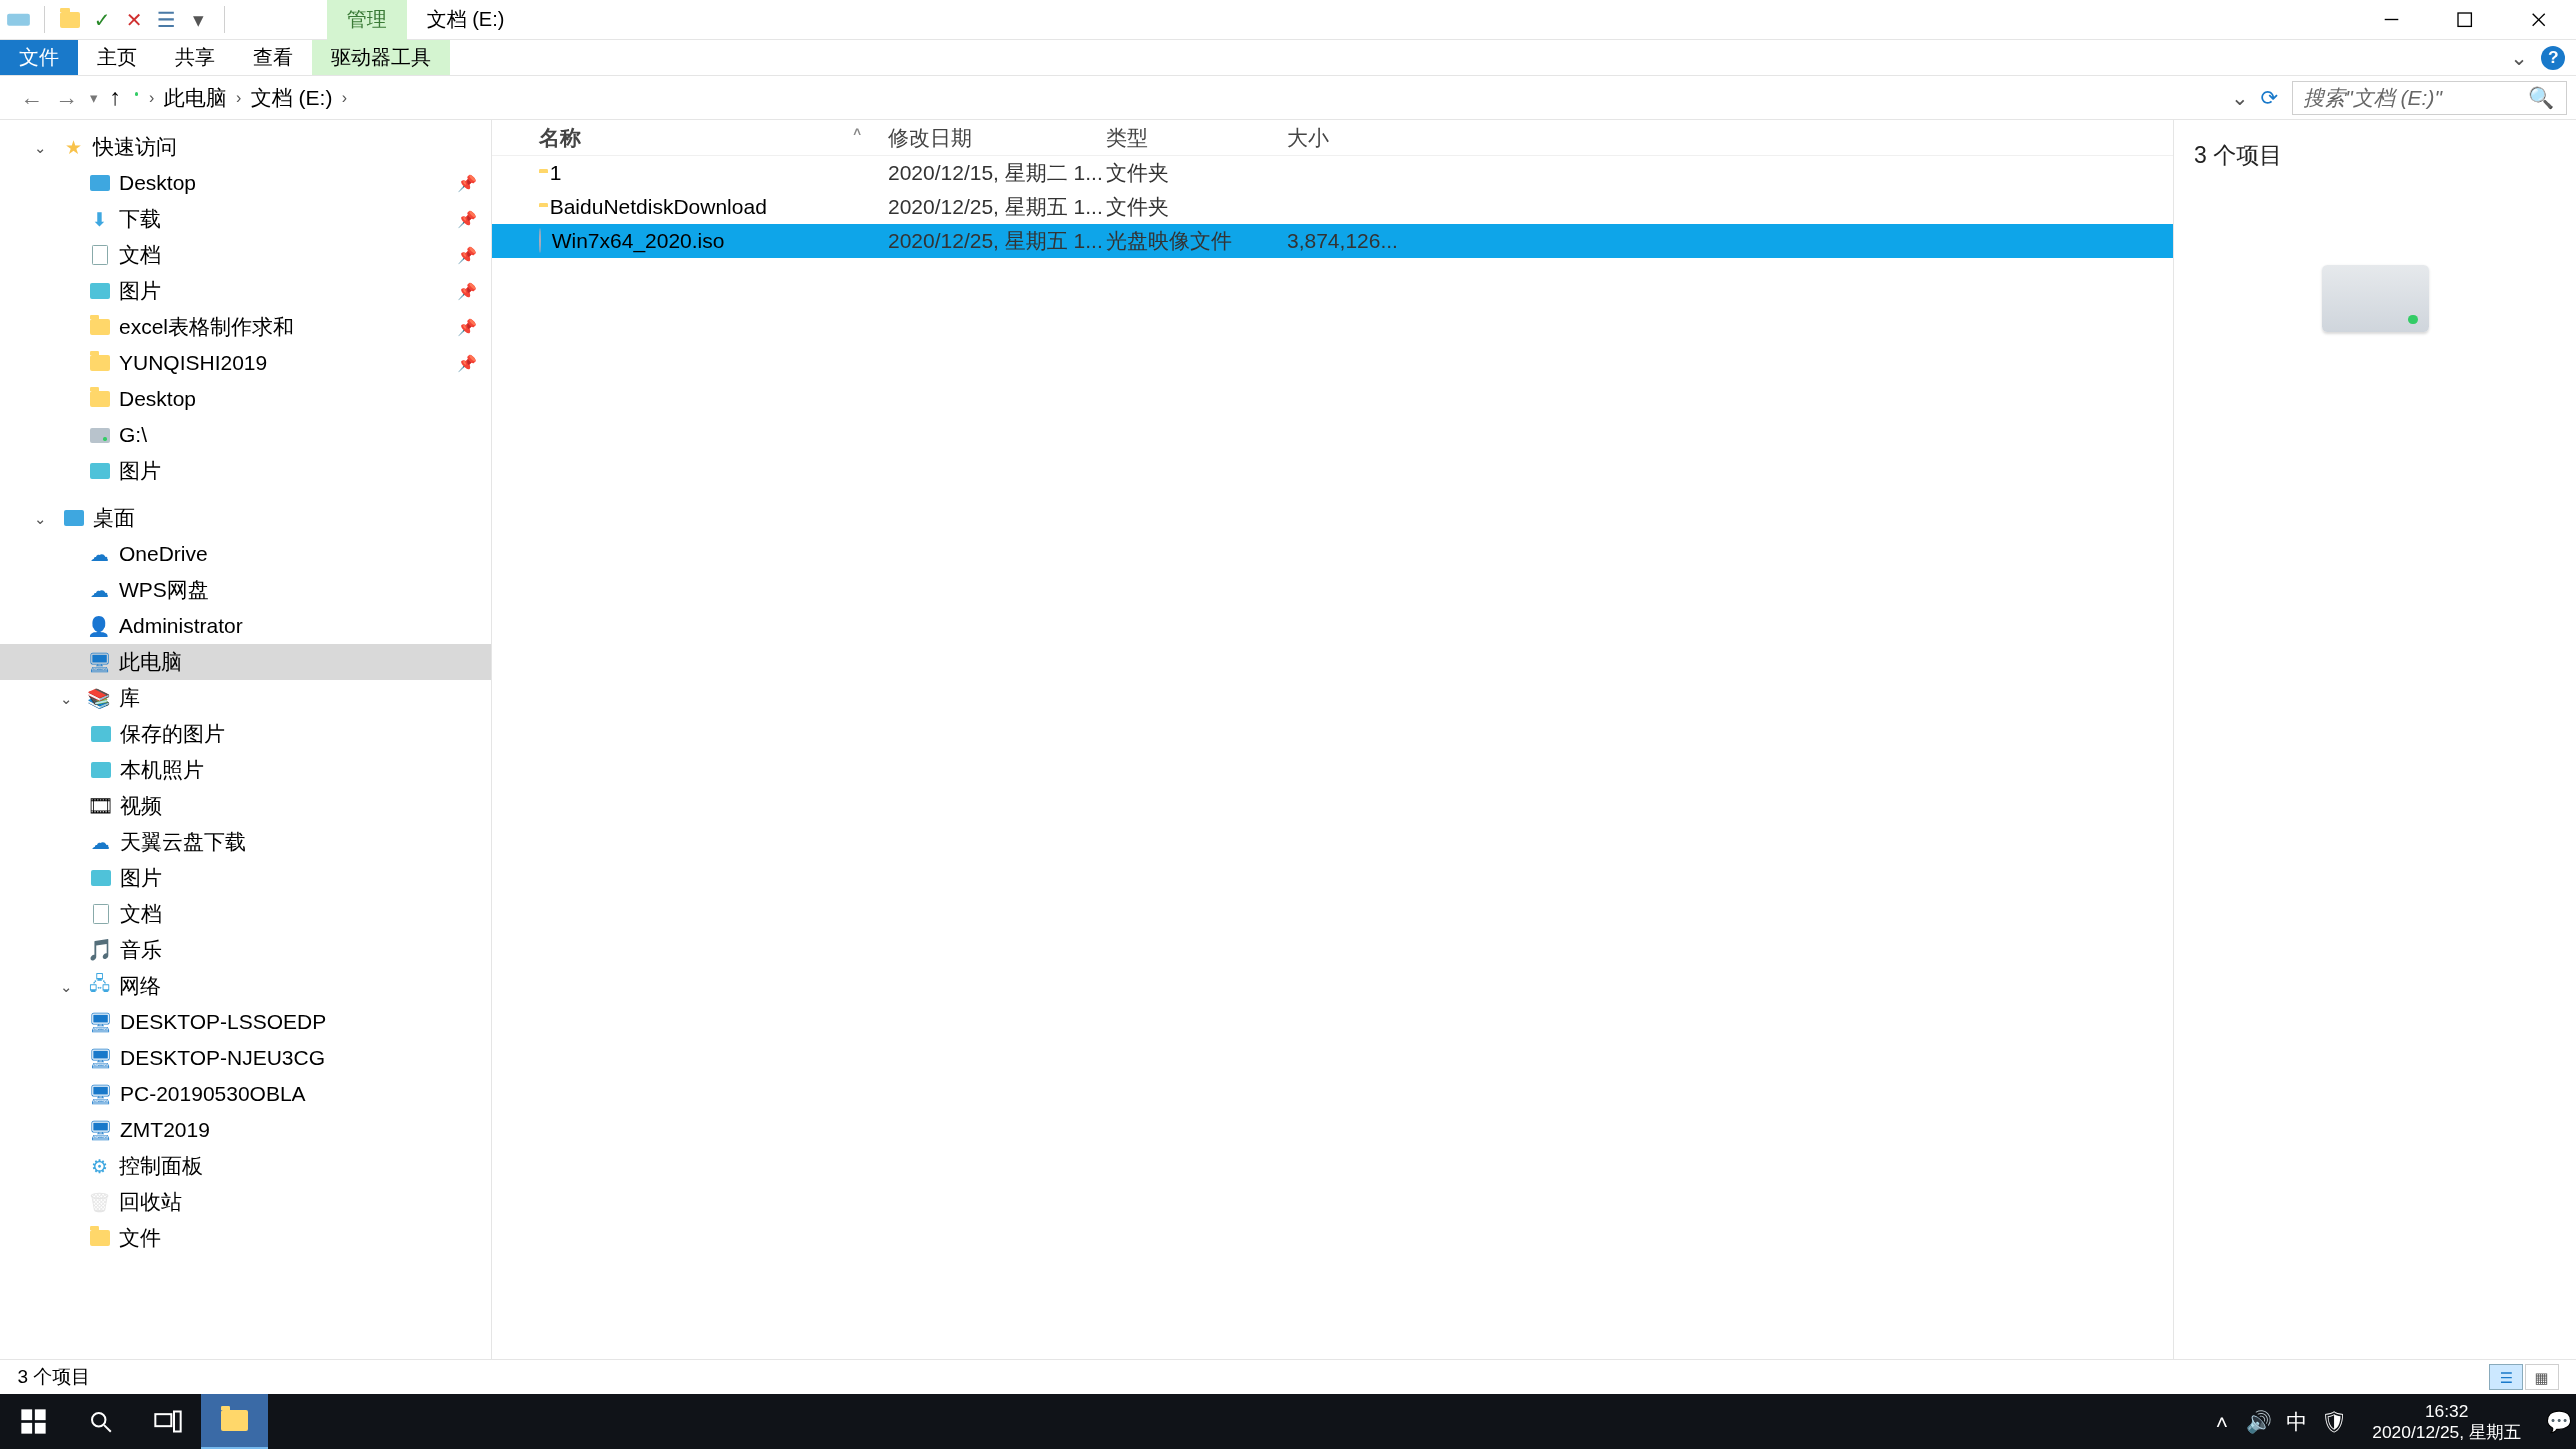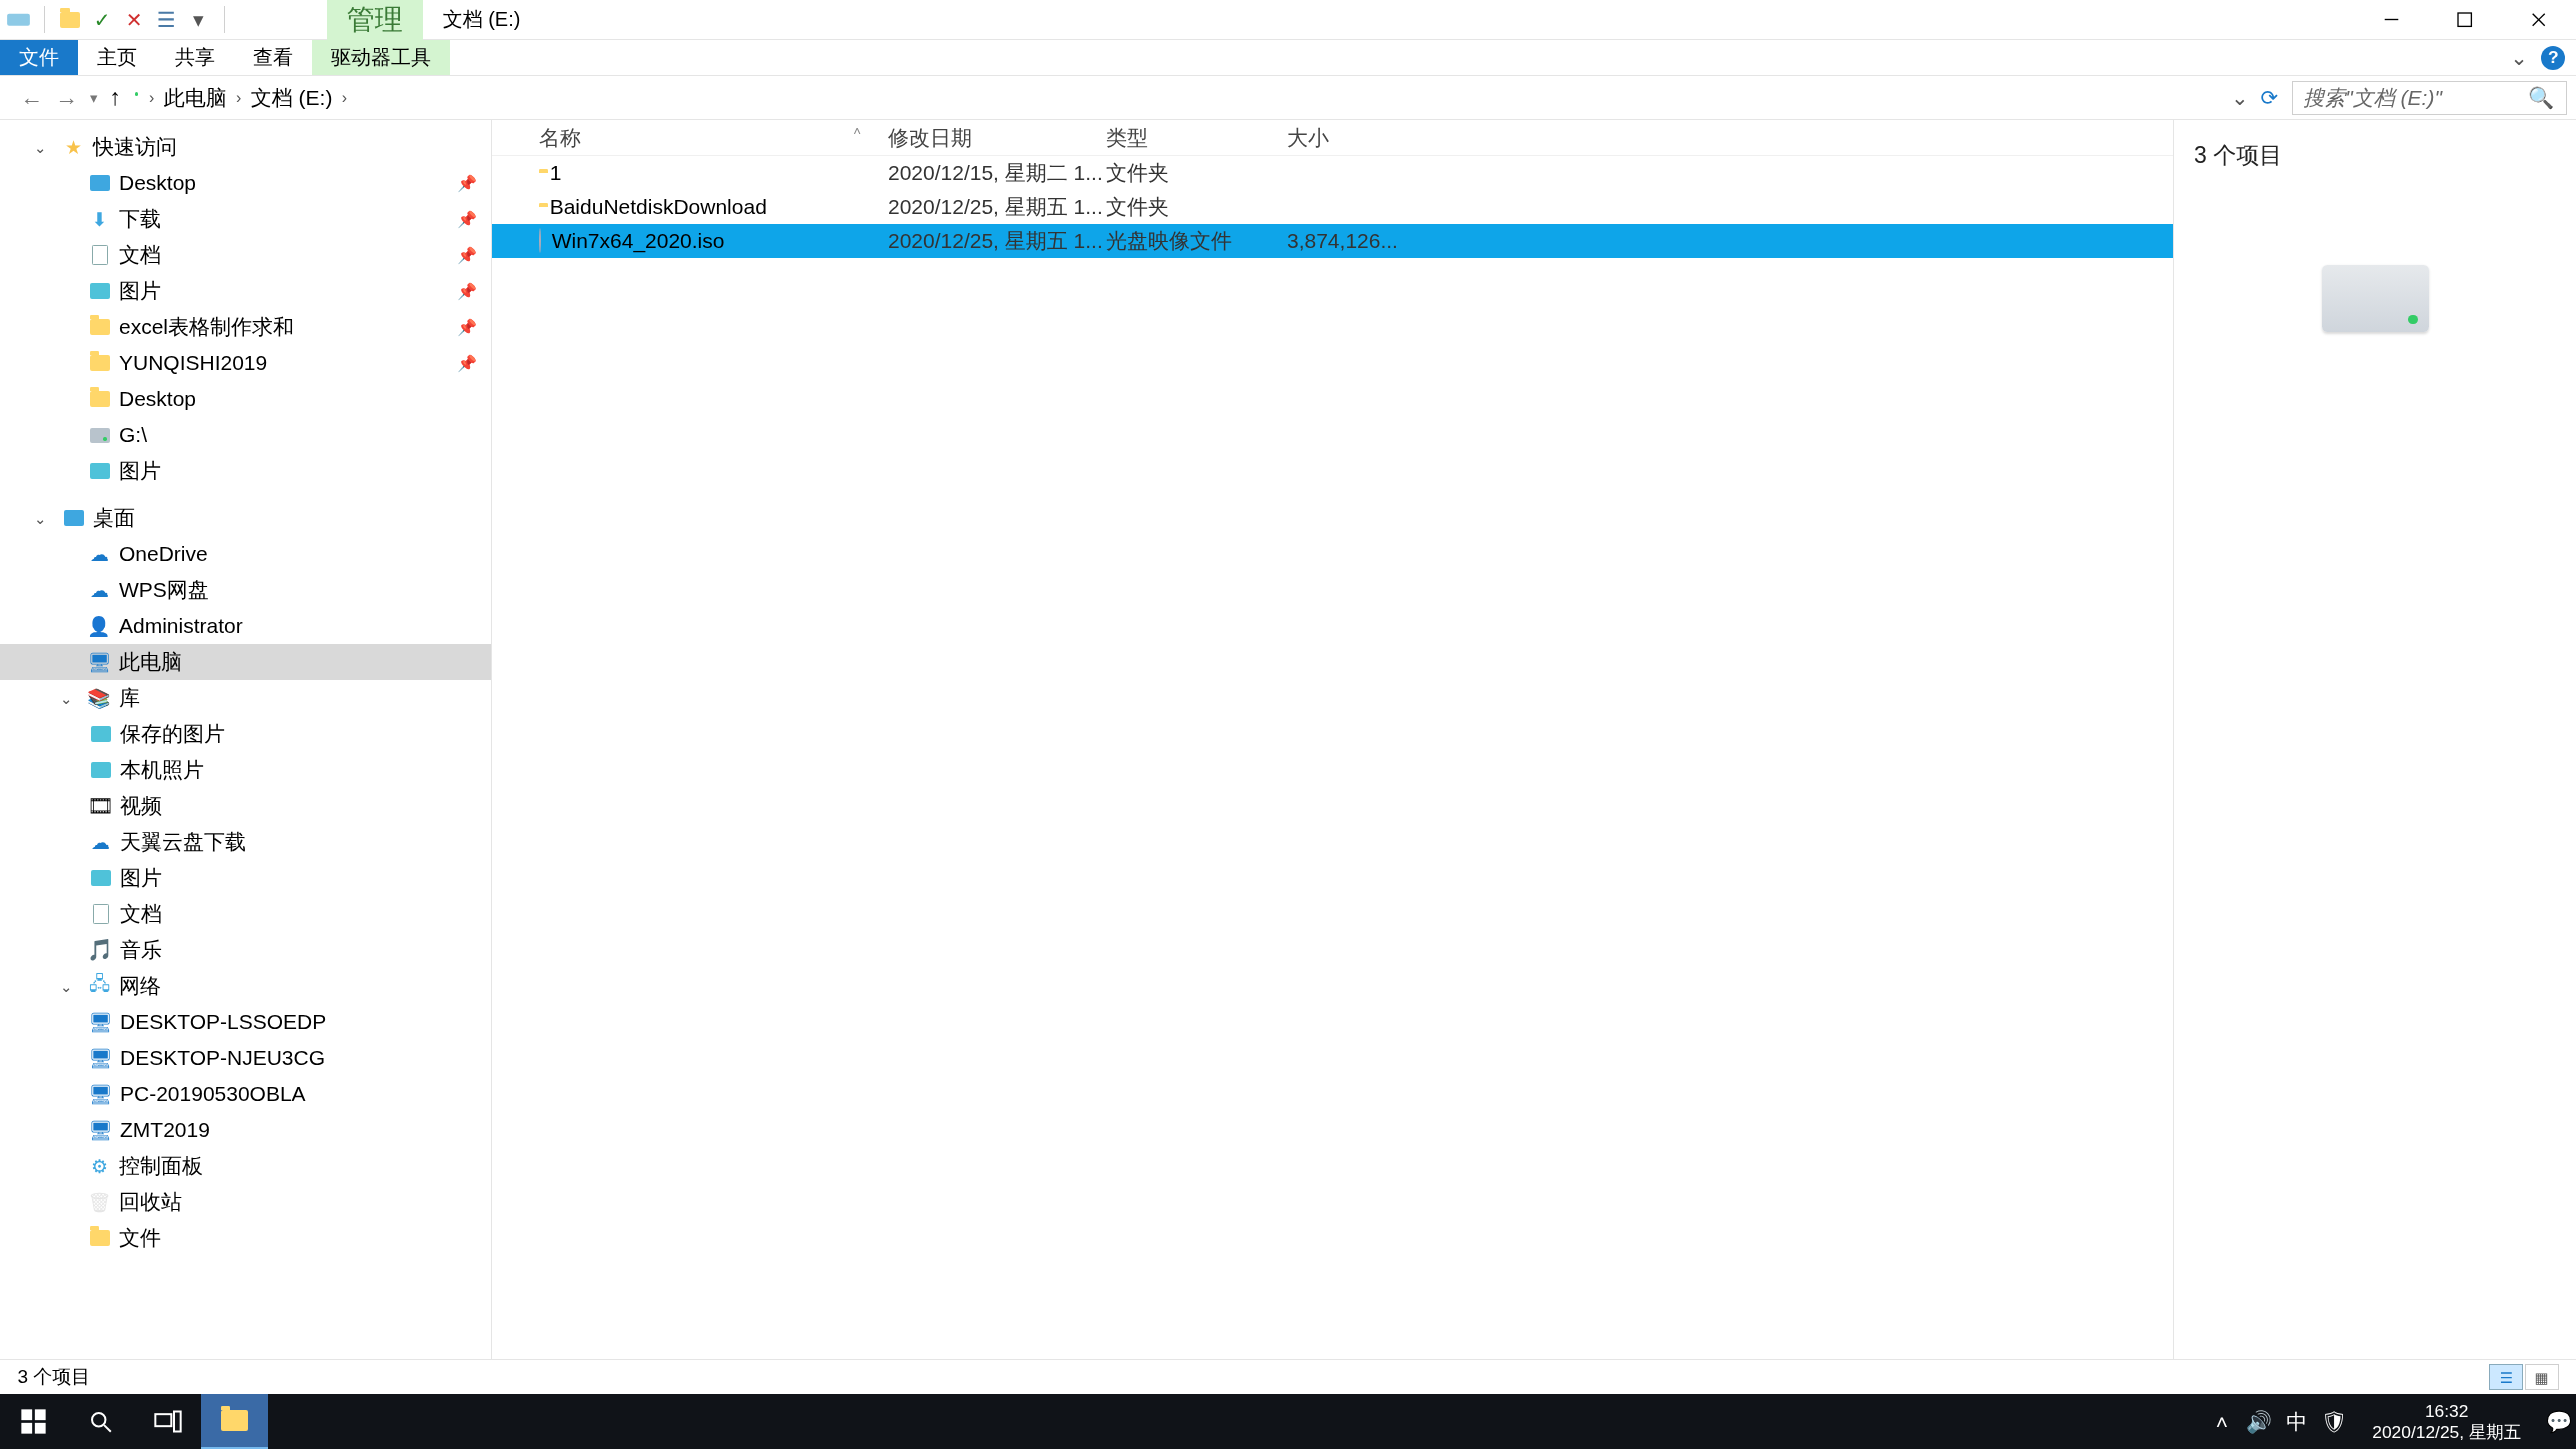--- a/index.html
+++ b/index.html
@@ -3,21 +3,21 @@
 <meta charset="utf-8">
 <style>
 * { margin: 0; padding: 0; box-sizing: border-box; font-family: "Microsoft YaHei", "Segoe UI", sans-serif; }
 body { width: 2576px; height: 1449px; background: #fff; overflow: hidden; font-size: 21px; }
 
 
 .titlebar { height: 40px; display: flex; align-items: center; background: #fff; border-bottom: 0.7px solid #e5e5e5; }
 .qat { display: flex; align-items: center; gap: 8px; padding-left: 6.7px; }
 .qat .ic { width: 24px; height: 24px; display: inline-flex; align-items: center; justify-content: center; }
 .qat-sep { width: 0.7px; height: 27px; background: #d0d0d0; margin: 0 5.4px; }
-.ribbon-contextual { background: #d4f4d0; padding: 0 20px; height: 40px; display: flex; align-items: center; color: #3a7a36; font-size: 28px; margin-left: 97px;}
+.ribbon-contextual { background: #d4f4d0; padding: 0 20px; height: 40px; display: flex; align-items: center; color: #3a7a36; font-size: 20px; margin-left: 97px;}
 .title-loc { padding: 0 20px; font-size: 20px; color: #000; }
 .win-controls { margin-left: auto; display: flex; }
 .win-controls .wc { width: 74px; height: 40px; display: flex; align-items: center; justify-content: center; }
 
 
 .ribbon { height: 36px; display: flex; align-items: stretch; border-bottom: 0.7px solid #e5e5e5; }
 .ribbon .tab { padding: 0 19px; display: flex; align-items: center; font-size: 20px; cursor: default; }
 .ribbon .tab.file { background: #1979ca; color: #fff; }
 .ribbon .tab.context { background: #d4f4d0; color: #000; }
 .ribbon-right { margin-left: auto; display: flex; align-items: center; padding-right: 10.7px; gap: 13.4px; }
@@ -67,21 +67,21 @@
 .i-pc { color: #1979ca; font-size: 19px; }
 .i-lib { color: #caa; font-size: 19px; }
 .i-net { color: #3ea7e0; font-size: 19px; }
 .i-panel { color: #3ea7e0; font-size: 19px; }
 .i-recycle { color: #e5e5e5; font-size: 19px; }
 
 
 .filepane { flex: 1; display: flex; }
 .listcol { flex: 1; border-right: 0.7px solid #e5e5e5; }
 .columns { display: flex; height: 36px; align-items: center; color: #444; border-bottom: 0.7px solid #f0f0f0; }
-.col-name { padding-left: 47px; flex: 0 0 396px; display:flex; align-items:flex-start; position:relative;}
+.col-name { padding-left: 47px; flex: 0 0 396px; display:flex; align-items:flex-start; position:relative;font-weight:bold;}
 .col-name .sort { position:absolute; right: 27px; color:#888; font-size:13.4px; }
 .col-date { flex: 0 0 218px; }
 .col-type { flex: 0 0 181px; }
 .col-size { flex: 0 0 107px; }
 .row { display: flex; height: 34px; align-items: center; }
 .row.selected { background: #0ea5e9; }
 .row .c-name { flex: 0 0 396px; padding-left: 47px; display: flex; align-items: center; gap: 10.7px; }
 .row .c-date { flex: 0 0 218px; color: #333; }
 .row .c-type { flex: 0 0 181px; color: #333; }
 .row .c-size { flex: 0 0 107px; color: #333; text-align: right; padding-right: 13.4px; }

